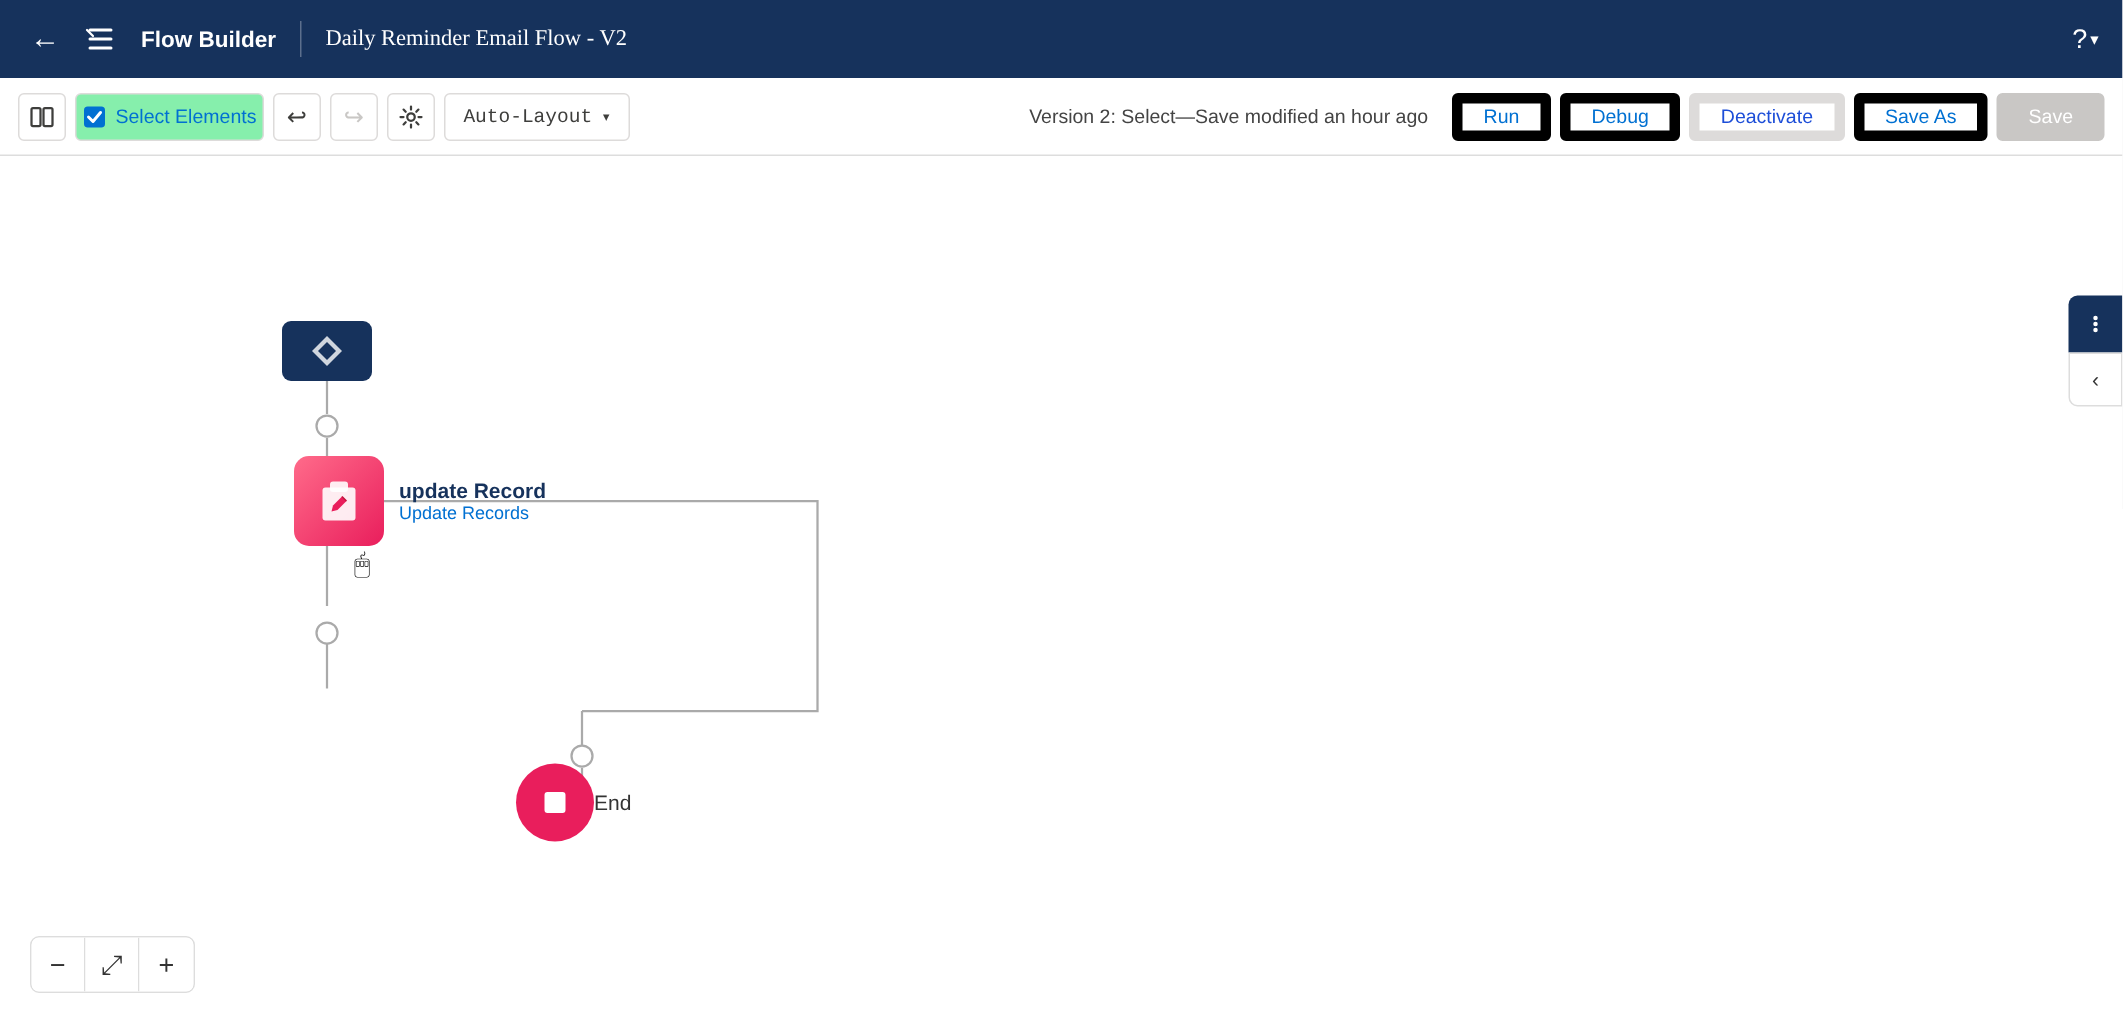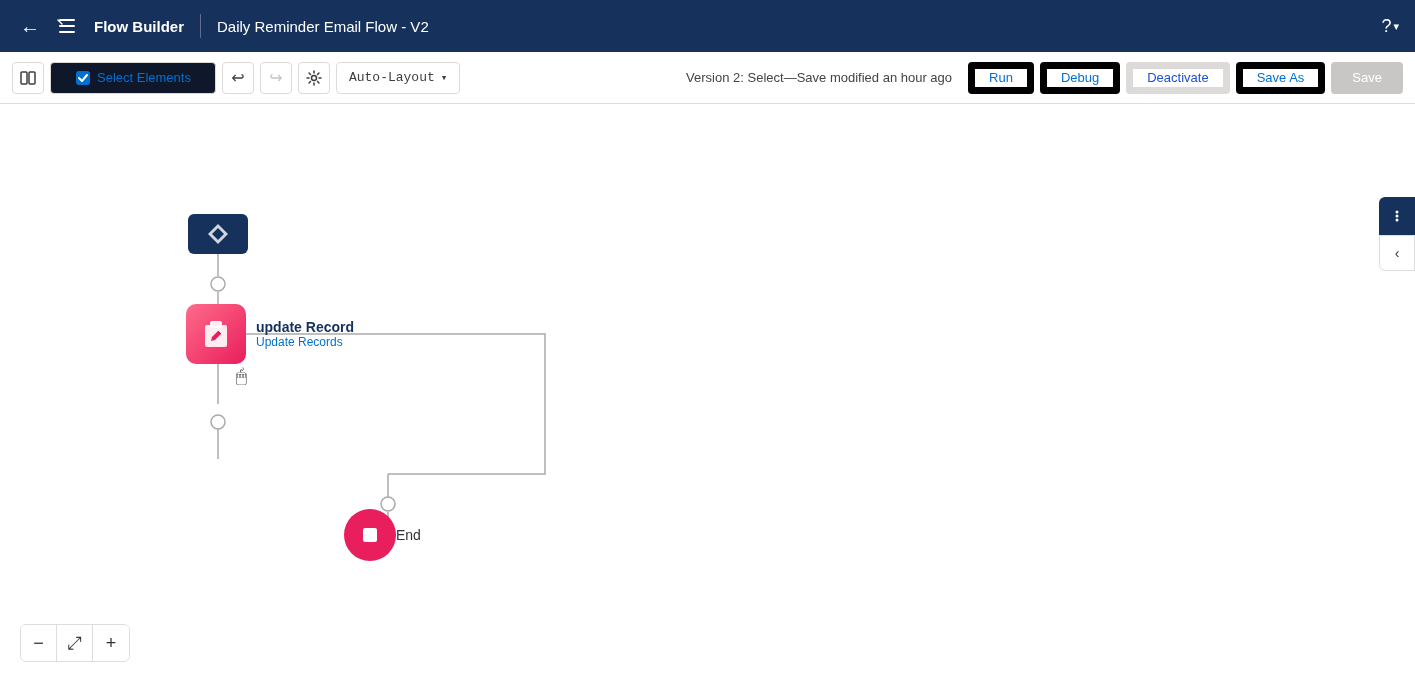--- a/index.html
+++ b/index.html
@@ -41,20 +41,21 @@
     .nav-divider {
       width: 1px;
       height: 24px;
       background: rgba(255,255,255,0.3);
       margin: 0 4px;
     }
     .nav-flow-title {
       color: white;
       font-size: 15px;
       font-weight: 400;
+      font-family: Liberation Serif, serif;
     }
     .nav-spacer { flex: 1; }
     .nav-help {
       background: none;
       border: none;
       color: white;
       cursor: pointer;
       font-size: 18px;
       display: flex;
       align-items: center;
@@ -66,28 +67,28 @@
       background: white;
       height: 52px;
       border-bottom: 1px solid #ddd;
       display: flex;
       align-items: center;
       padding: 0 12px;
       gap: 6px;
       flex-shrink: 0;
     }
     .toolbar-btn {
-      background: #0f172a;
+      background: #86efac;
       border: 1px solid #dddbda;
       border-radius: 4px;
       cursor: pointer;
       display: flex;
       align-items: center;
       gap: 6px;
-      padding: 0 24px;
+      padding: 0 4px;
       height: 32px;
       font-size: 13px;
       color: #0070d2;
     }
     .toolbar-icon-btn {
       background: white;
       border: 1px solid #dddbda;
       border-radius: 4px;
       cursor: pointer;
       display: flex;
@@ -175,21 +176,21 @@
       left: 0;
       width: 100%;
       height: 100%;
       pointer-events: none;
     }
 
     
     .node-update {
       position: absolute;
       top: 200px;
-      left: 186px;
+      left: 196px;
       display: flex;
       align-items: center;
       gap: 10px;
     }
     .node-icon-box {
       width: 60px;
       height: 60px;
       background: linear-gradient(135deg, #ff6b8a, #e91e5c);
       border-radius: 10px;
       display: flex;

